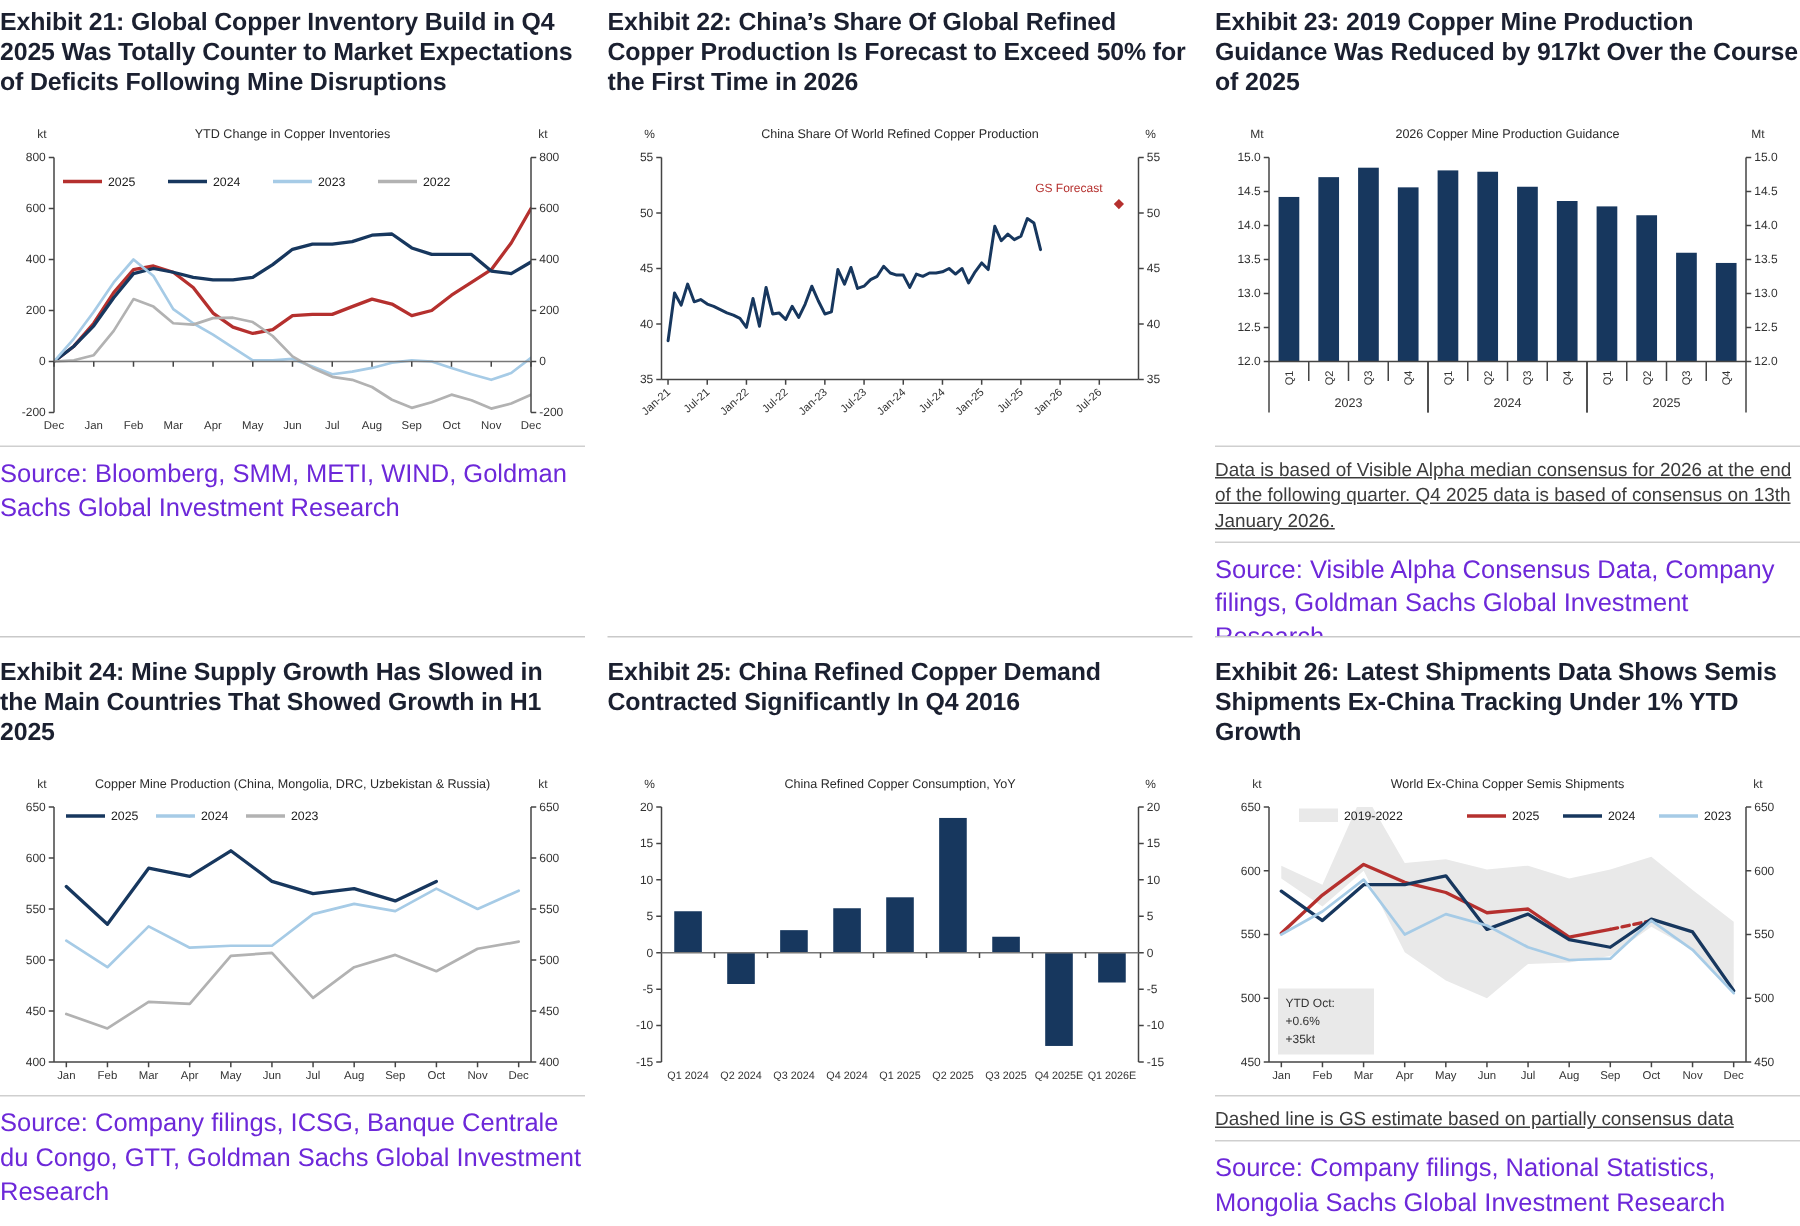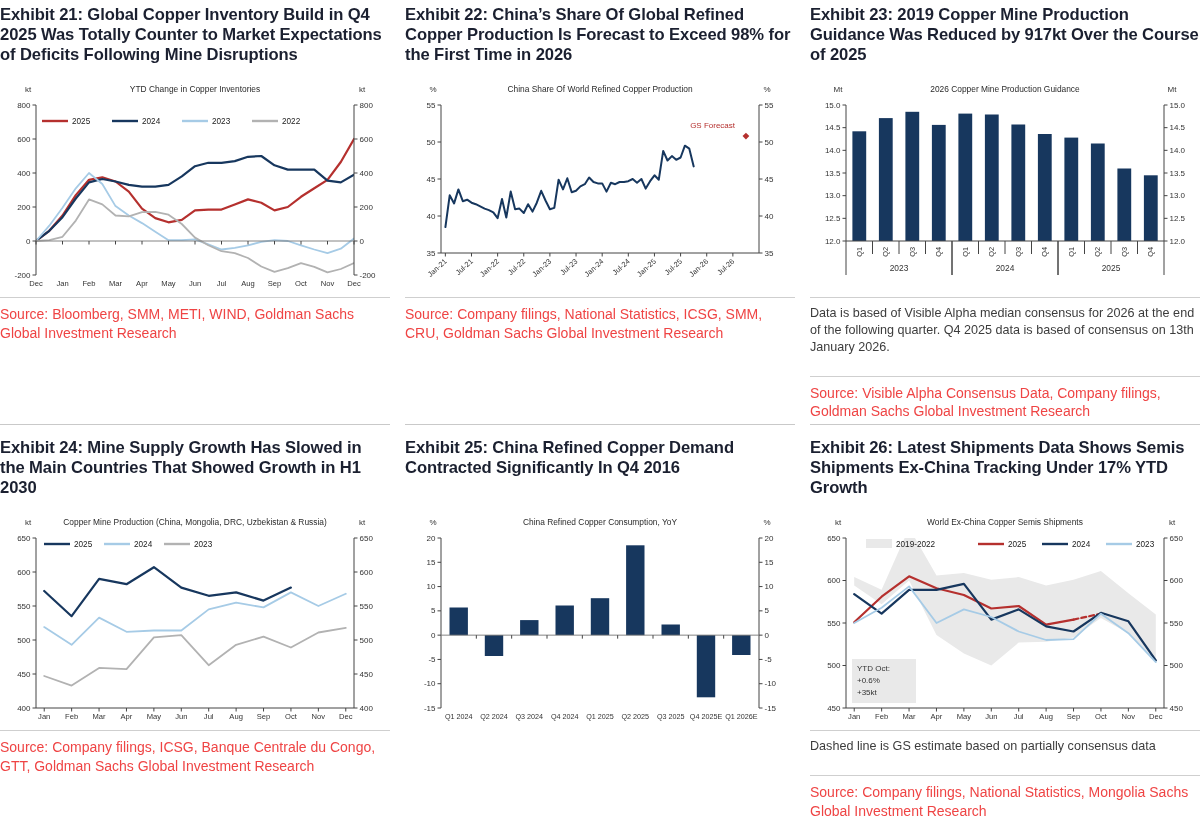--- a/index.html
+++ b/index.html
@@ -5,23 +5,23 @@
   html,body{margin:0;padding:0;background:#ffffff;}
   body{width:1200px;height:817px;overflow:hidden;font-family:"Liberation Sans",sans-serif;}
   .page{display:grid;grid-template-columns:390px 390px 390px;grid-template-rows:425px 384px;
         column-gap:15px;row-gap:8px;width:1200px;height:742px;}
   .panel{display:flex;flex-direction:column;overflow:hidden;background:#fff;}
   .panel.r1{border-bottom:1px solid #c9c9c9;}
   .panel-title{font-size:16.6px;font-weight:700;color:#1b2030;line-height:1.2;
                margin:5px 0 0;min-height:76px;letter-spacing:-0.1px;}
   svg.chart{display:block;width:390px;height:212px;flex:none;}
   .footer{border-top:1px solid #cfcfcf;margin-top:4px;padding-top:7px;}
-  .note{font-size:12.6px;color:#3c3c3c;line-height:1.34;margin:0 0 7px;padding-bottom:20px;
-        border-bottom:1px solid #cfcfcf;}
-  .source{font-size:14px;color:#ef4444;line-height:1.34;margin:0;}
+  .note{font-size:12.6px;color:#3c3c3c;line-height:1.34;margin:0 0 7px;padding-bottom:5px;
+        border-bottom:1px solid #cfcfcf;text-decoration:underline;}
+  .source{font-size:17px;color:#6d28d9;line-height:1.34;margin:0;}
   svg text{font-family:"Liberation Sans",sans-serif;}
 </style>
 </head>
 <body>
 
 <div class="page">
 
   <section class="panel r1">
     <h2 class="panel-title">Exhibit 21: Global Copper Inventory Build in Q4 2025 Was Totally Counter to Market Expectations of Deficits Following Mine Disruptions</h2>
     <svg class="chart" viewBox="0 0 390 212">
@@ -98,21 +98,21 @@
         <text x="212" y="42.8" text-anchor="start" font-size="8.2" fill="#222">2023</text>
         <line x1="252" y1="40" x2="278" y2="40" stroke="#b2b2b2" stroke-width="2.4"></line>
         <text x="282" y="42.8" text-anchor="start" font-size="8.2" fill="#222">2022</text>
       </svg>
     <div class="footer">
       <p class="source">Source: Bloomberg, SMM, METI, WIND, Goldman Sachs Global Investment Research</p>
     </div>
   </section>
 
   <section class="panel r1">
-    <h2 class="panel-title">Exhibit 22: China’s Share Of Global Refined Copper Production Is Forecast to Exceed 98% for the First Time in 2026</h2>
+    <h2 class="panel-title">Exhibit 22: China’s Share Of Global Refined Copper Production Is Forecast to Exceed 50% for the First Time in 2026</h2>
     <svg class="chart" viewBox="0 0 390 212">
         <defs>
           <clipPath id="cp1">
             <rect x="36" y="24" width="318" height="148"></rect>
           </clipPath>
         </defs>
         <polyline points="40.4,146.1 44.7,114.3 49.1,122.4 53.4,108.4 57.8,120.2 62.1,118.7 66.5,121.7 70.8,123.2 75.2,125.4 79.6,127.6 83.9,129.1 88.3,131.3 92.6,137.2 97.0,118.0 101.3,136.5 105.7,110.6 110.1,128.3 114.4,127.6 118.8,132.0 123.1,123.2 127.5,130.6 131.8,121.7 136.2,109.8 140.5,119.5 144.9,128.3 149.3,126.9 153.6,98.7 158.0,108.4 162.3,97.3 166.7,111.3 171.0,109.8 175.4,105.4 179.8,103.2 184.1,96.5 188.5,101.0 192.8,102.4 197.2,102.4 201.5,110.6 205.9,101.7 210.2,103.2 214.6,101.0 219.0,101.0 223.3,100.2 227.7,98.0 232.0,101.7 236.4,98.0 240.7,107.6 245.1,100.2 249.5,94.3 253.8,98.7 258.2,69.9 262.5,79.5 266.9,75.1 271.2,78.8 275.6,76.5 279.9,64.7 284.3,67.7 288.7,85.4" fill="none" stroke="#17375e" stroke-width="2" stroke-linejoin="round" stroke-linecap="round" clip-path="url(#cp1)"></polyline>
         <line x1="36" y1="24" x2="36" y2="172" stroke="#444" stroke-width="1"></line>
         <line x1="354" y1="24" x2="354" y2="172" stroke="#444" stroke-width="1"></line>
         <line x1="36" y1="172" x2="354" y2="172" stroke="#444" stroke-width="1"></line>
@@ -159,23 +159,20 @@
         <line x1="301.7260273972603" y1="172" x2="301.7260273972603" y2="175.5" stroke="#444" stroke-width="1"></line>
         <text x="303.7260273972603" y="181" text-anchor="end" font-size="7.4" fill="#333" transform="rotate(-42 303.7260273972603 181)">Jan-26</text>
         <line x1="327.86301369863014" y1="172" x2="327.86301369863014" y2="175.5" stroke="#444" stroke-width="1"></line>
         <text x="329.86301369863014" y="181" text-anchor="end" font-size="7.4" fill="#333" transform="rotate(-42 329.86301369863014 181)">Jul-26</text>
         <text x="195" y="11" text-anchor="middle" font-size="8.4" fill="#2b2b2b">China Share Of World Refined Copper Production</text>
         <text x="28" y="11" text-anchor="middle" font-size="8" fill="#333">%</text>
         <text x="362" y="11" text-anchor="middle" font-size="8" fill="#333">%</text>
         <text x="330.041095890411" y="46.94000000000001" text-anchor="end" font-size="8" fill="#b5302e">GS Forecast</text>
         <polygon points="340.93150684931504,51.68000000000002 344.331506849315,55.08000000000002 340.93150684931504,58.48000000000002 337.53150684931506,55.08000000000002" fill="#b5302e"></polygon>
       </svg>
-    <div class="footer">
-      <p class="source">Source: Company filings, National Statistics, ICSG, SMM, CRU, Goldman Sachs Global Investment Research</p>
-    </div>
   </section>
 
   <section class="panel r1">
     <h2 class="panel-title">Exhibit 23: 2019 Copper Mine Production Guidance Was Reduced by 917kt Over the Course of 2025</h2>
     <svg class="chart" viewBox="0 0 390 212">
         <defs>
           <clipPath id="cp2">
             <rect x="36" y="24" width="318" height="136"></rect>
           </clipPath>
         </defs>
@@ -256,21 +253,21 @@
         <text x="28" y="11" text-anchor="middle" font-size="8" fill="#333">Mt</text>
         <text x="362" y="11" text-anchor="middle" font-size="8" fill="#333">Mt</text>
       </svg>
     <div class="footer">
       <p class="note">Data is based of Visible Alpha median consensus for 2026 at the end of the following quarter. Q4 2025 data is based of consensus on 13th January 2026.</p>
       <p class="source">Source: Visible Alpha Consensus Data, Company filings, Goldman Sachs Global Investment Research</p>
     </div>
   </section>
 
   <section class="panel">
-    <h2 class="panel-title">Exhibit 24: Mine Supply Growth Has Slowed in the Main Countries That Showed Growth in H1 2030</h2>
+    <h2 class="panel-title">Exhibit 24: Mine Supply Growth Has Slowed in the Main Countries That Showed Growth in H1 2025</h2>
     <svg class="chart" viewBox="0 0 390 212">
         <defs>
           <clipPath id="cp3">
             <rect x="36" y="24" width="318" height="170"></rect>
           </clipPath>
         </defs>
         <polyline points="44.2,77.0 71.6,102.2 99.1,64.8 126.5,70.2 153.9,53.2 181.3,73.6 208.7,81.8 236.1,78.4 263.5,86.6 290.9,73.6" fill="none" stroke="#17375e" stroke-width="2.2" stroke-linejoin="round" stroke-linecap="round" clip-path="url(#cp3)"></polyline>
         <polyline points="44.2,113.1 71.6,130.8 99.1,103.6 126.5,117.8 153.9,116.5 181.3,116.5 208.7,95.4 236.1,88.6 263.5,93.4 290.9,78.4 318.4,92.0 345.8,79.8" fill="none" stroke="#a6cbe6" stroke-width="1.8" stroke-linejoin="round" stroke-linecap="round" clip-path="url(#cp3)"></polyline>
         <polyline points="44.2,162.0 71.6,171.6 99.1,153.9 126.5,155.2 153.9,123.3 181.3,121.2 208.7,151.2 236.1,130.8 263.5,122.6 290.9,133.5 318.4,118.5 345.8,113.8" fill="none" stroke="#b2b2b2" stroke-width="1.8" stroke-linejoin="round" stroke-linecap="round" clip-path="url(#cp3)"></polyline>
         <line x1="36" y1="24" x2="36" y2="194" stroke="#444" stroke-width="1"></line>
@@ -408,21 +405,21 @@
         <line x1="248" y1="121.14285714285714" x2="248" y2="124.64285714285714" stroke="#444" stroke-width="1"></line>
         <line x1="283.33333333333337" y1="121.14285714285714" x2="283.33333333333337" y2="124.64285714285714" stroke="#444" stroke-width="1"></line>
         <line x1="318.6666666666667" y1="121.14285714285714" x2="318.6666666666667" y2="124.64285714285714" stroke="#444" stroke-width="1"></line>
         <text x="195" y="11" text-anchor="middle" font-size="8.4" fill="#2b2b2b">China Refined Copper Consumption, YoY</text>
         <text x="28" y="11" text-anchor="middle" font-size="8" fill="#333">%</text>
         <text x="362" y="11" text-anchor="middle" font-size="8" fill="#333">%</text>
       </svg>
   </section>
 
   <section class="panel">
-    <h2 class="panel-title">Exhibit 26: Latest Shipments Data Shows Semis Shipments Ex-China Tracking Under 17% YTD Growth</h2>
+    <h2 class="panel-title">Exhibit 26: Latest Shipments Data Shows Semis Shipments Ex-China Tracking Under 1% YTD Growth</h2>
     <svg class="chart" viewBox="0 0 390 212">
         <defs>
           <clipPath id="cp5">
             <rect x="36" y="24" width="318" height="170"></rect>
           </clipPath>
         </defs>
         <polygon points="44.2,63.1 71.6,75.8 99.1,13.8 126.5,61.4 153.9,58.9 181.3,65.7 208.7,63.1 236.1,71.6 263.5,65.7 290.9,57.1 318.4,79.3 345.8,100.5 345.8,147.3 318.4,119.2 290.9,103.9 263.5,123.4 236.1,127.7 208.7,128.6 181.3,151.5 153.9,139.6 126.5,120.9 99.1,66.5 71.6,90.3 44.2,71.6" fill="#e9e9e9" clip-path="url(#cp5)"></polygon>
         <polyline points="44.2,108.2 71.6,82.7 99.1,62.3 126.5,74.2 153.9,81.0 181.3,94.5 208.7,92.0 236.1,110.7 263.5,105.6" fill="none" stroke="#b5302e" stroke-width="2.2" stroke-linejoin="round" stroke-linecap="round" clip-path="url(#cp5)"></polyline>
         <polyline points="263.5,105.6 290.9,99.7" fill="none" stroke="#b5302e" stroke-width="2.2" stroke-linejoin="round" stroke-linecap="round" clip-path="url(#cp5)" stroke-dasharray="5 3"></polyline>
         <polyline points="44.2,80.1 71.6,99.7 99.1,75.8 126.5,75.8 153.9,69.9 181.3,105.6 208.7,95.4 236.1,112.4 263.5,117.5 290.9,98.8 318.4,107.3 345.8,146.4" fill="none" stroke="#17375e" stroke-width="2.2" stroke-linejoin="round" stroke-linecap="round" clip-path="url(#cp5)"></polyline>

